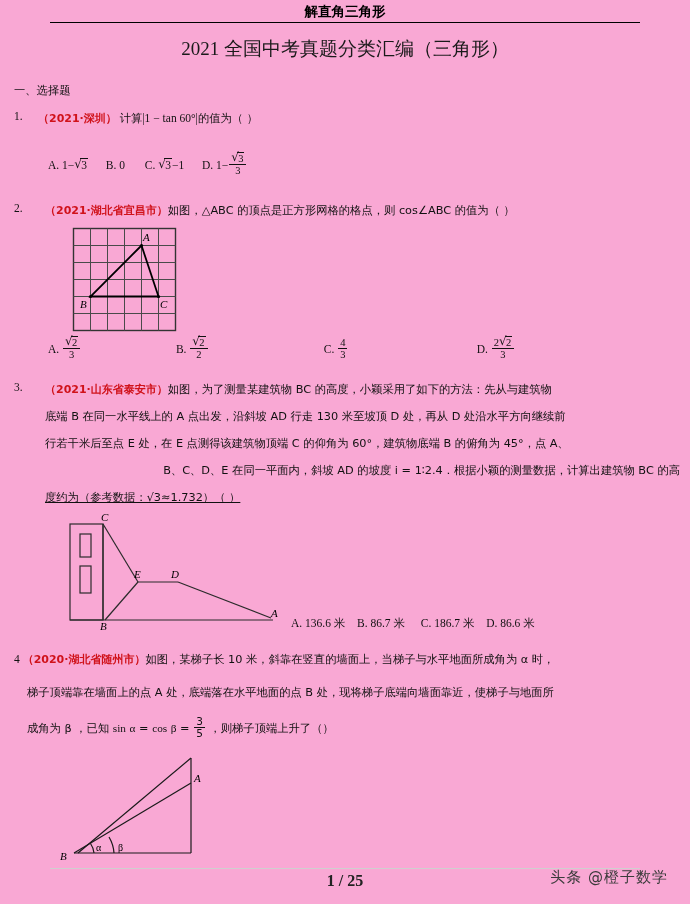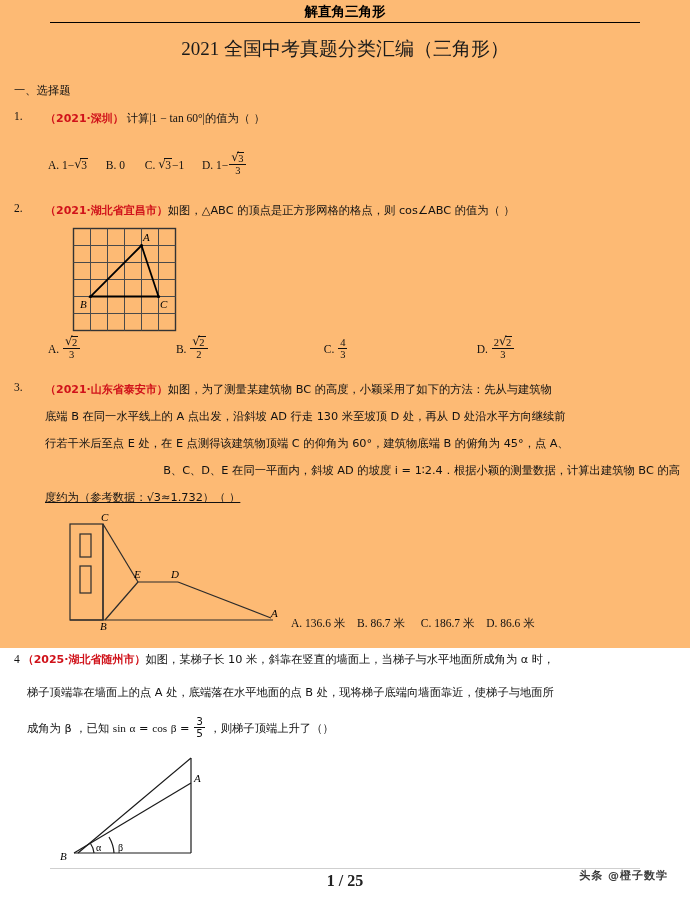--- a/index.html
+++ b/index.html
@@ -11,22 +11,22 @@
     width: 690px;
     height: 904px;
     position: relative;
     font-family: "Liberation Serif", "DejaVu Serif", serif;
     color: #111111;
     overflow: hidden;
   }
   .page {
     position: relative;
     width: 690px;
-    height: 648px;
-    background: #fdba74;
+    height: 904px;
+    background: #f9a8d4;
   }
 
   
   .doc-header {
     position: absolute;
     top: 2px; left: 0; right: 0;
     text-align: center;
   }
   .doc-header-title {
     font-family: "DejaVu Sans", "Liberation Sans", sans-serif;
@@ -128,43 +128,42 @@
     text-align: center;
     font-size: 16px;
     font-weight: bold;
     font-family: "Liberation Serif", serif;
     color: #222;
   }
   .watermark {
     position: absolute;
     right: 22px;
     top: 868px;
-    font-size: 11px;
+    font-size: 15px;
     color: #3b3b3b;
     font-family: "DejaVu Sans", "Liberation Sans", sans-serif;
     letter-spacing: 1px;
-    font-weight: bold;
   }
 </style>
 </head>
 <body>
 
 <div class="page">
 
   <div class="doc-header">
     <span class="doc-header-title">解直角三角形</span>
   </div>
   <div class="header-rule"></div>
 
   <div class="doc-title">2021 全国中考真题分类汇编（三角形）</div>
 
   <div class="section-head ztext">一、选择题</div>
 
   <div class="qnum" style="left:14px; top:110px;">1.</div>
-  <div class="q" style="left:45px; top:110px; width:620px;">
+  <div class="q" style="left:38px; top:110px; width:620px;">
     <span class="src">（2021·深圳）</span>
     <span class="ztext">计算</span><span class="mn">|1<span style="font-family:'Liberation Serif',serif;"> − </span>tan 60°|</span><span class="ztext">的值为（      ）</span>
   </div>
 
   <div class="opts" style="left:48px; top:152px;">
     <span class="opt">
       <span>A.</span>&nbsp;1−<span class="sqrt"><span class="rad">3</span></span>
     </span>
     <span style="display:inline-block;width:12px;"></span>
     <span class="opt">
@@ -276,21 +275,21 @@
     <span style="display:inline-block;width:6px;"></span>
     <span class="opt"><span>B.</span>&nbsp;<span>86.7 米</span></span>
     <span style="display:inline-block;width:10px;"></span>
     <span class="opt"><span>C.</span>&nbsp;<span>186.7 米</span></span>
     <span style="display:inline-block;width:6px;"></span>
     <span class="opt"><span>D.</span>&nbsp;<span>86.6 米</span></span>
   </div>
 
   <div class="q" style="left:14px; top:651px; width:665px;">
     <span class="mn">4</span>
-    <span class="src">（2025·湖北省随州市）</span><span class="ztext">如图，某梯子长 10 米，斜靠在竖直的墙面上，当梯子与水平地面所成角为 α 时，</span>
+    <span class="src">（2020·湖北省随州市）</span><span class="ztext">如图，某梯子长 10 米，斜靠在竖直的墙面上，当梯子与水平地面所成角为 α 时，</span>
   </div>
   <div class="q ztext" style="left:27px; top:684px; width:655px;">梯子顶端靠在墙面上的点 A 处，底端落在水平地面的点 B 处，现将梯子底端向墙面靠近，使梯子与地面所</div>
   <div class="q ztext" style="left:27px; top:716px; width:655px;">
     <span>成角为&nbsp;β&nbsp;，已知&nbsp;</span><span class="mi">sin</span>&nbsp;<span class="mi">α</span>&nbsp;=&nbsp;<span class="mi">cos</span>&nbsp;<span class="mi">β</span>&nbsp;=&nbsp;<span class="frac"><span class="num">3</span><span class="den">5</span></span>&nbsp;<span>，则梯子顶端上升了（）</span>
   </div>
 
   <div class="fig" style="left:58px; top:750px; width:185px; height:118px;">
     <svg width="185" height="118" viewBox="0 0 185 118">
       <g stroke="#1a1a1a" stroke-width="1.2" fill="none">
 

